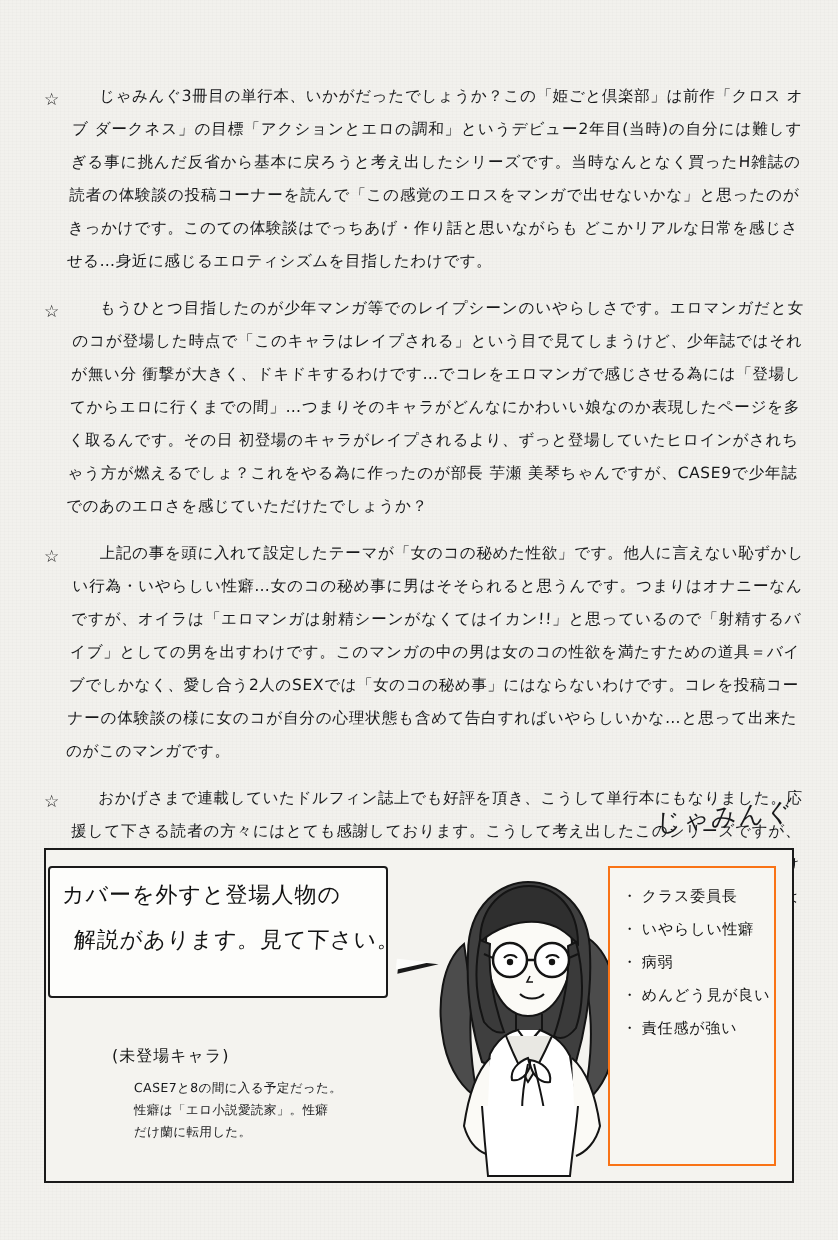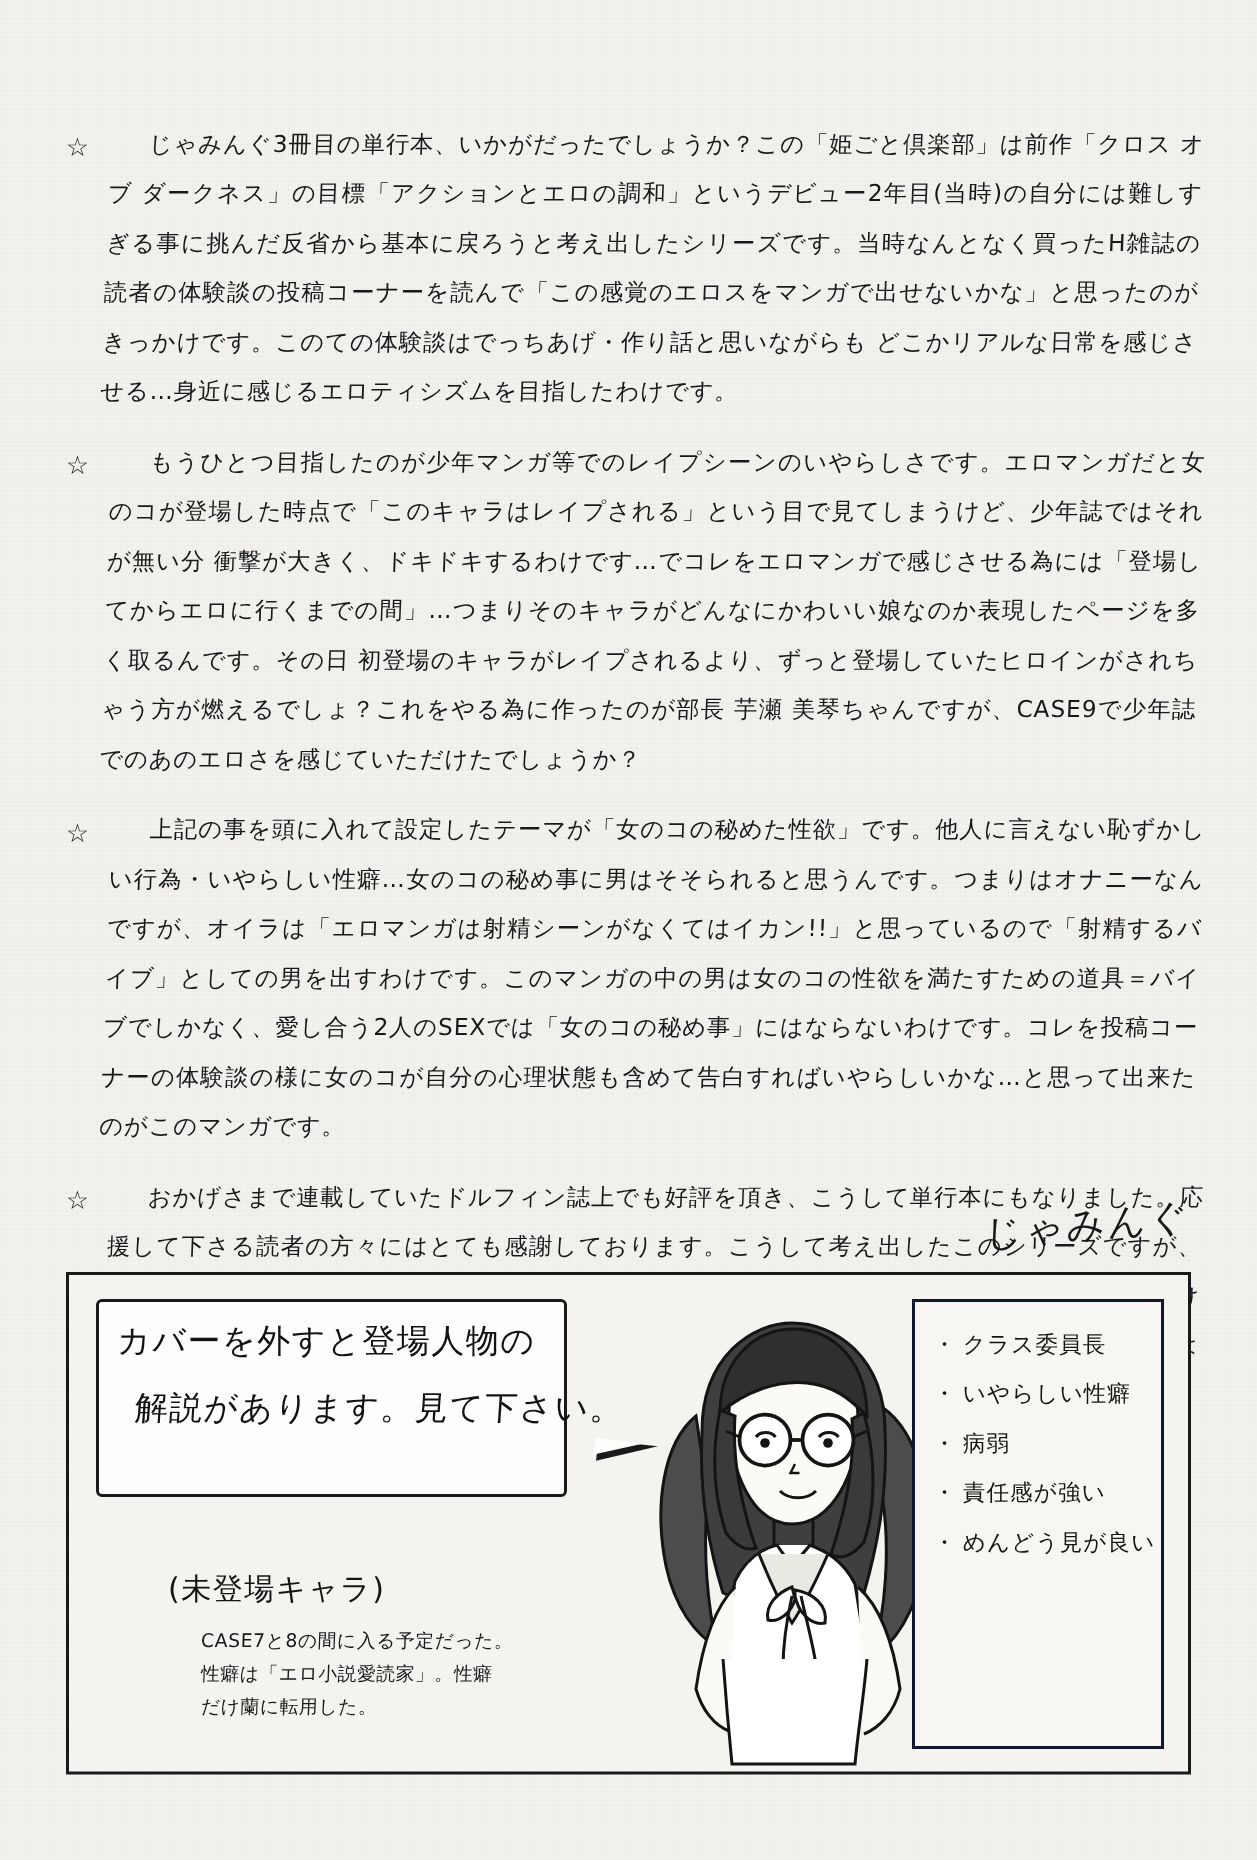--- a/index.html
+++ b/index.html
@@ -82,23 +82,23 @@
     width: 750px;
     height: 335px;
     border: 2px solid #1a1a1a;
     background: #f4f3ef;
     box-sizing: border-box;
   }
 
   
   .balloon {
     position: absolute;
-    left: 18px;
+    left: 2px;
     top: 16px;
-    width: 314px;
+    width: 340px;
     height: 132px;
     border: 2px solid #1a1a1a;
     border-radius: 4px;
     background: #fdfdfb;
     box-sizing: border-box;
     padding: 10px 12px;
   }
   .balloon .line1 {
     font-size: 22px;
     line-height: 34px;
@@ -138,42 +138,42 @@
   }
 
   
   .note {
     position: absolute;
     left: 66px;
     top: 196px;
     width: 270px;
   }
   .note-title {
-    font-size: 20px;
+    font-size: 16px;
     color: #141414;
     letter-spacing: 1px;
     margin-bottom: 10px;
   }
   .note-body {
     font-size: 12.5px;
     line-height: 22px;
     color: #17181a;
     margin-left: 22px;
     letter-spacing: 0.4px;
     transform: skewX(-2deg);
   }
 
   
   .traits {
     position: absolute;
     right: 16px;
     top: 16px;
     width: 168px;
     height: 300px;
-    border: 2px solid #0f172a;
+    border: 2px solid #f97316;
     background: #f7f6f2;
     box-sizing: border-box;
     padding: 12px 10px 10px 12px;
   }
   .trait {
     font-size: 15px;
     line-height: 33px;
     color: #141414;
     letter-spacing: 0.8px;
     white-space: nowrap;
@@ -287,19 +287,19 @@
 
             <path d="M76 248 C78 276 80 298 82 318 L164 318 C166 296 170 272 172 248" fill="#ffffff" stroke="#141414"></path>
           </g>
         </svg>
       </div>
 
       <div class="traits">
         <div class="trait"><span class="dot">・</span><span>クラス委員長</span></div>
         <div class="trait"><span class="dot">・</span><span>いやらしい性癖</span></div>
         <div class="trait"><span class="dot">・</span><span>病弱</span></div>
+        <div class="trait"><span class="dot">・</span><span>めんどう見が良い</span></div>
         <div class="trait"><span class="dot">・</span><span>責任感が強い</span></div>
-        <div class="trait"><span class="dot">・</span><span>めんどう見が良い</span></div>
       </div>
 
     </div>
   </div>
 </div>
 
 </body></html>

